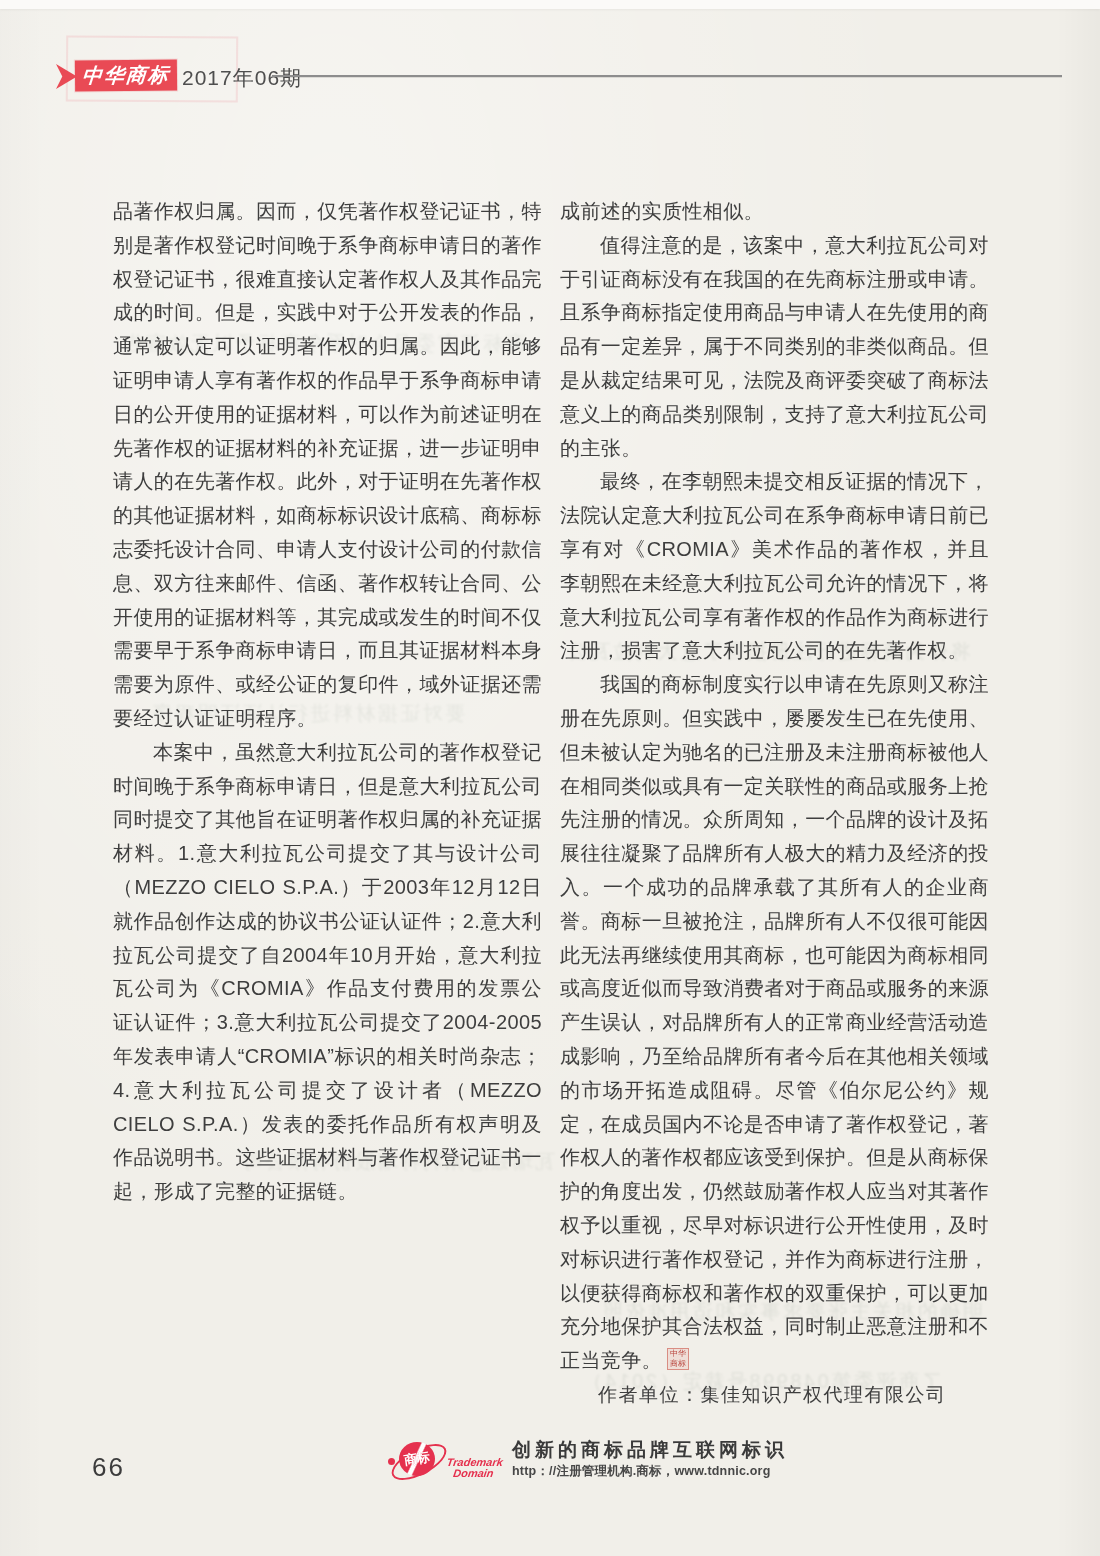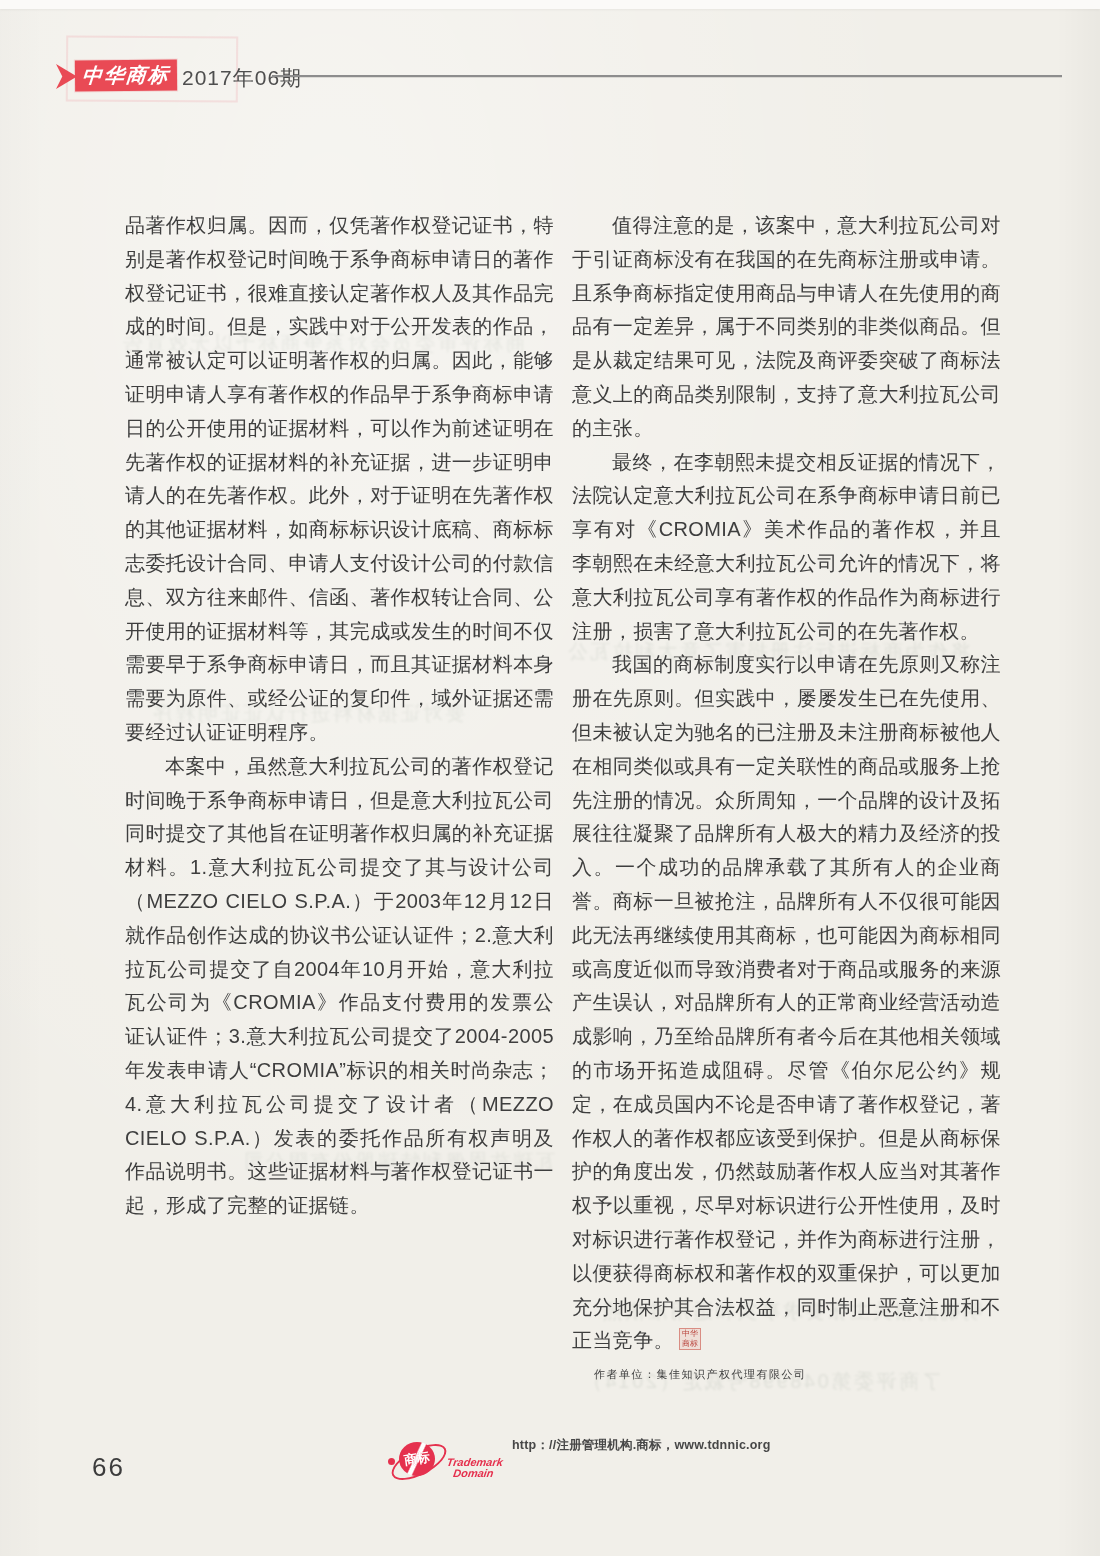--- a/index.html
+++ b/index.html
@@ -15,26 +15,26 @@
   }
   .scan-edge-top{position:absolute;left:0;top:0;width:100%;height:9px;background:#fbfaf8;box-shadow:0 1px 3px rgba(0,0,0,.05);}
   
   .showthrough-box{position:absolute;left:66px;top:36px;width:168px;height:62px;border:2px solid rgba(240,160,168,.25);transform:rotate(.4deg);}
   .ribbon-chevron{position:absolute;left:56px;top:63px;width:21px;height:27px;background:#e94a55;clip-path:polygon(0 4%,100% 50%,0 96%,30% 50%);}
   .ribbon-rect{position:absolute;left:75px;top:60px;width:102px;height:31px;background:#e94a55;transform:rotate(-.6deg);display:flex;align-items:center;justify-content:center;box-shadow:0 0 0 1px rgba(233,74,85,.15);}
   .ribbon-text{color:#fff;font-size:20px;font-weight:bold;font-family:"DejaVu Serif","Liberation Serif",serif;font-style:italic;letter-spacing:2px;white-space:nowrap;transform:skewX(-5deg);}
   .issue{position:absolute;left:182px;top:64px;font-size:21px;color:#4e4e4e;letter-spacing:1px;text-align:center;}
   .header-line{position:absolute;left:272px;top:75px;width:790px;height:2px;background:#8d8d8d;box-shadow:0 1px 0 rgba(0,0,0,.10);}
   
-  .col{position:absolute;top:209px;width:429px;font-size:20px;line-height:33.8px;color:#3e3e3e;text-align:justify;letter-spacing:.4px;margin-left:12px;}
+  .col{position:absolute;top:195px;width:429px;font-size:20px;line-height:33.8px;color:#3e3e3e;text-align:justify;letter-spacing:.4px;}
   .col-left{left:113px;}
   .col-right{left:560px;}
   .col p{margin:0;text-indent:2em;}
   .col p.cont{text-indent:0;}
-  .author{margin-top:3px;font-size:11px;font-family:Liberation Serif, serif;text-indent:2.2em;letter-spacing:1.5px;color:#3e3e3e;line-height:33px;}
+  .author{margin-top:3px;font-size:19px;font-family:Liberation Serif, serif;text-indent:2.2em;letter-spacing:1.5px;color:#3e3e3e;line-height:33px;}
   .seal{display:inline-block;width:20px;height:20px;margin-left:5px;vertical-align:-3px;border:1px solid rgba(196,60,48,.5);background:rgba(225,120,108,.14);color:rgba(176,44,36,.85);font-size:8px;line-height:10px;text-align:center;overflow:hidden;word-break:break-all;text-indent:0;letter-spacing:0;}
   
   .ghost{position:absolute;transform:scaleX(-1);color:#6b7d6f;opacity:.10;filter:blur(1.2px);font-size:20px;letter-spacing:2.5px;white-space:nowrap;pointer-events:none;}
   
   .page-num{position:absolute;left:92px;top:1452px;font-size:26px;color:#3c3c3c;letter-spacing:2px;}
   .logo{position:absolute;left:388px;top:1438px;width:122px;height:52px;}
   .logo-dot{position:absolute;left:0;top:20px;width:7px;height:7px;border-radius:50%;background:#e5314e;}
   .logo-globe{position:absolute;left:11px;top:4px;width:36px;height:34px;border-radius:50%;
     background:linear-gradient(115deg,#e5314e 43%,#ffffff 46%,#ffffff 53%,#e5314e 56%);
     display:flex;align-items:center;justify-content:center;}
@@ -68,20 +68,21 @@
   <div class="ghost" style="left:565px;top:638px;opacity:.12;">将作为商标进行注册损害了意大利拉瓦公</div>
   <div class="ghost" style="left:600px;top:1298px;opacity:.13;">明确的相关主张要求事实和适用准依照</div>
   <div class="ghost" style="left:580px;top:1368px;opacity:.13;">了商评委第048998号裁定（2014）</div>
 
   <div class="col col-left">
     <p class="cont">品著作权归属。因而，仅凭著作权登记证书，特别是著作权登记时间晚于系争商标申请日的著作权登记证书，很难直接认定著作权人及其作品完成的时间。但是，实践中对于公开发表的作品，通常被认定可以证明著作权的归属。因此，能够证明申请人享有著作权的作品早于系争商标申请日的公开使用的证据材料，可以作为前述证明在先著作权的证据材料的补充证据，进一步证明申请人的在先著作权。此外，对于证明在先著作权的其他证据材料，如商标标识设计底稿、商标标志委托设计合同、申请人支付设计公司的付款信息、双方往来邮件、信函、著作权转让合同、公开使用的证据材料等，其完成或发生的时间不仅需要早于系争商标申请日，而且其证据材料本身需要为原件、或经公证的复印件，域外证据还需要经过认证证明程序。</p>
     <p>本案中，虽然意大利拉瓦公司的著作权登记时间晚于系争商标申请日，但是意大利拉瓦公司同时提交了其他旨在证明著作权归属的补充证据材料。1.意大利拉瓦公司提交了其与设计公司（MEZZO CIELO S.P.A.）于2003年12月12日就作品创作达成的协议书公证认证件；2.意大利拉瓦公司提交了自2004年10月开始，意大利拉瓦公司为《CROMIA》作品支付费用的发票公证认证件；3.意大利拉瓦公司提交了2004-2005年发表申请人“CROMIA”标识的相关时尚杂志；4.意大利拉瓦公司提交了设计者（MEZZO CIELO S.P.A.）发表的委托作品所有权声明及作品说明书。这些证据材料与著作权登记证书一起，形成了完整的证据链。</p>
   </div>
 
   <div class="col col-right">
+    <p class="cont">成前述的实质性相似。</p>
     <p>值得注意的是，该案中，意大利拉瓦公司对于引证商标没有在我国的在先商标注册或申请。且系争商标指定使用商品与申请人在先使用的商品有一定差异，属于不同类别的非类似商品。但是从裁定结果可见，法院及商评委突破了商标法意义上的商品类别限制，支持了意大利拉瓦公司的主张。</p>
     <p>最终，在李朝熙未提交相反证据的情况下，法院认定意大利拉瓦公司在系争商标申请日前已享有对《CROMIA》美术作品的著作权，并且李朝熙在未经意大利拉瓦公司允许的情况下，将意大利拉瓦公司享有著作权的作品作为商标进行注册，损害了意大利拉瓦公司的在先著作权。</p>
     <p><span>我国的商标制度实行以申请在先原则又称注册在先原则。但实践中，屡屡发生已在先使用、但未被认定为驰名的已注册及未注册商标被他人在相同类似或具有一定关联性的商品或服务上抢先注册的情况。众所周知，一个品牌的设计及拓展往往凝聚了品牌所有人极大的精力及经济的投入。一个成功的品牌承载了其所有人的企业商誉。商标一旦被抢注，品牌所有人不仅很可能因此无法再继续使用其商标，也可能因为商标相同或高度近似而导致消费者对于商品或服务的来源产生误认，对品牌所有人的正常商业经营活动造成影响，乃至给品牌所有者今后在其他相关领域的市场开拓造成阻碍。尽管《伯尔尼公约》规定，在成员国内不论是否申请了著作权登记，著作权人的著作权都应该受到保护。但是从商标保护的角度出发，仍然鼓励著作权人应当对其著作权予以重视，尽早对标识进行公开性使用，及时对标识进行著作权登记，并作为商标进行注册，以便获得商标权和著作权的双重保护，可以更加充分地保护其合法权益，同时制止恶意注册和不正当竞争。</span><span class="seal">中华商标</span></p>
     <p class="author">作者单位：集佳知识产权代理有限公司</p>
   </div>
 
   <div class="page-num">66</div>
 
   <div class="logo">
     <div class="logo-dot"></div>
@@ -89,16 +90,17 @@
     <div class="logo-globe">
       <span class="logo-globe-text">商标</span>
     </div>
     <div class="logo-brand">
       <span>Trademark</span>
       <span>Domain</span>
     </div>
   </div>
 
   <div class="footer-text">
+    <div class="slogan">创新的商标品牌互联网标识</div>
     <div class="url">http：//注册管理机构.商标，www.tdnnic.org</div>
   </div>
 
 </div>
 
 </body></html>

